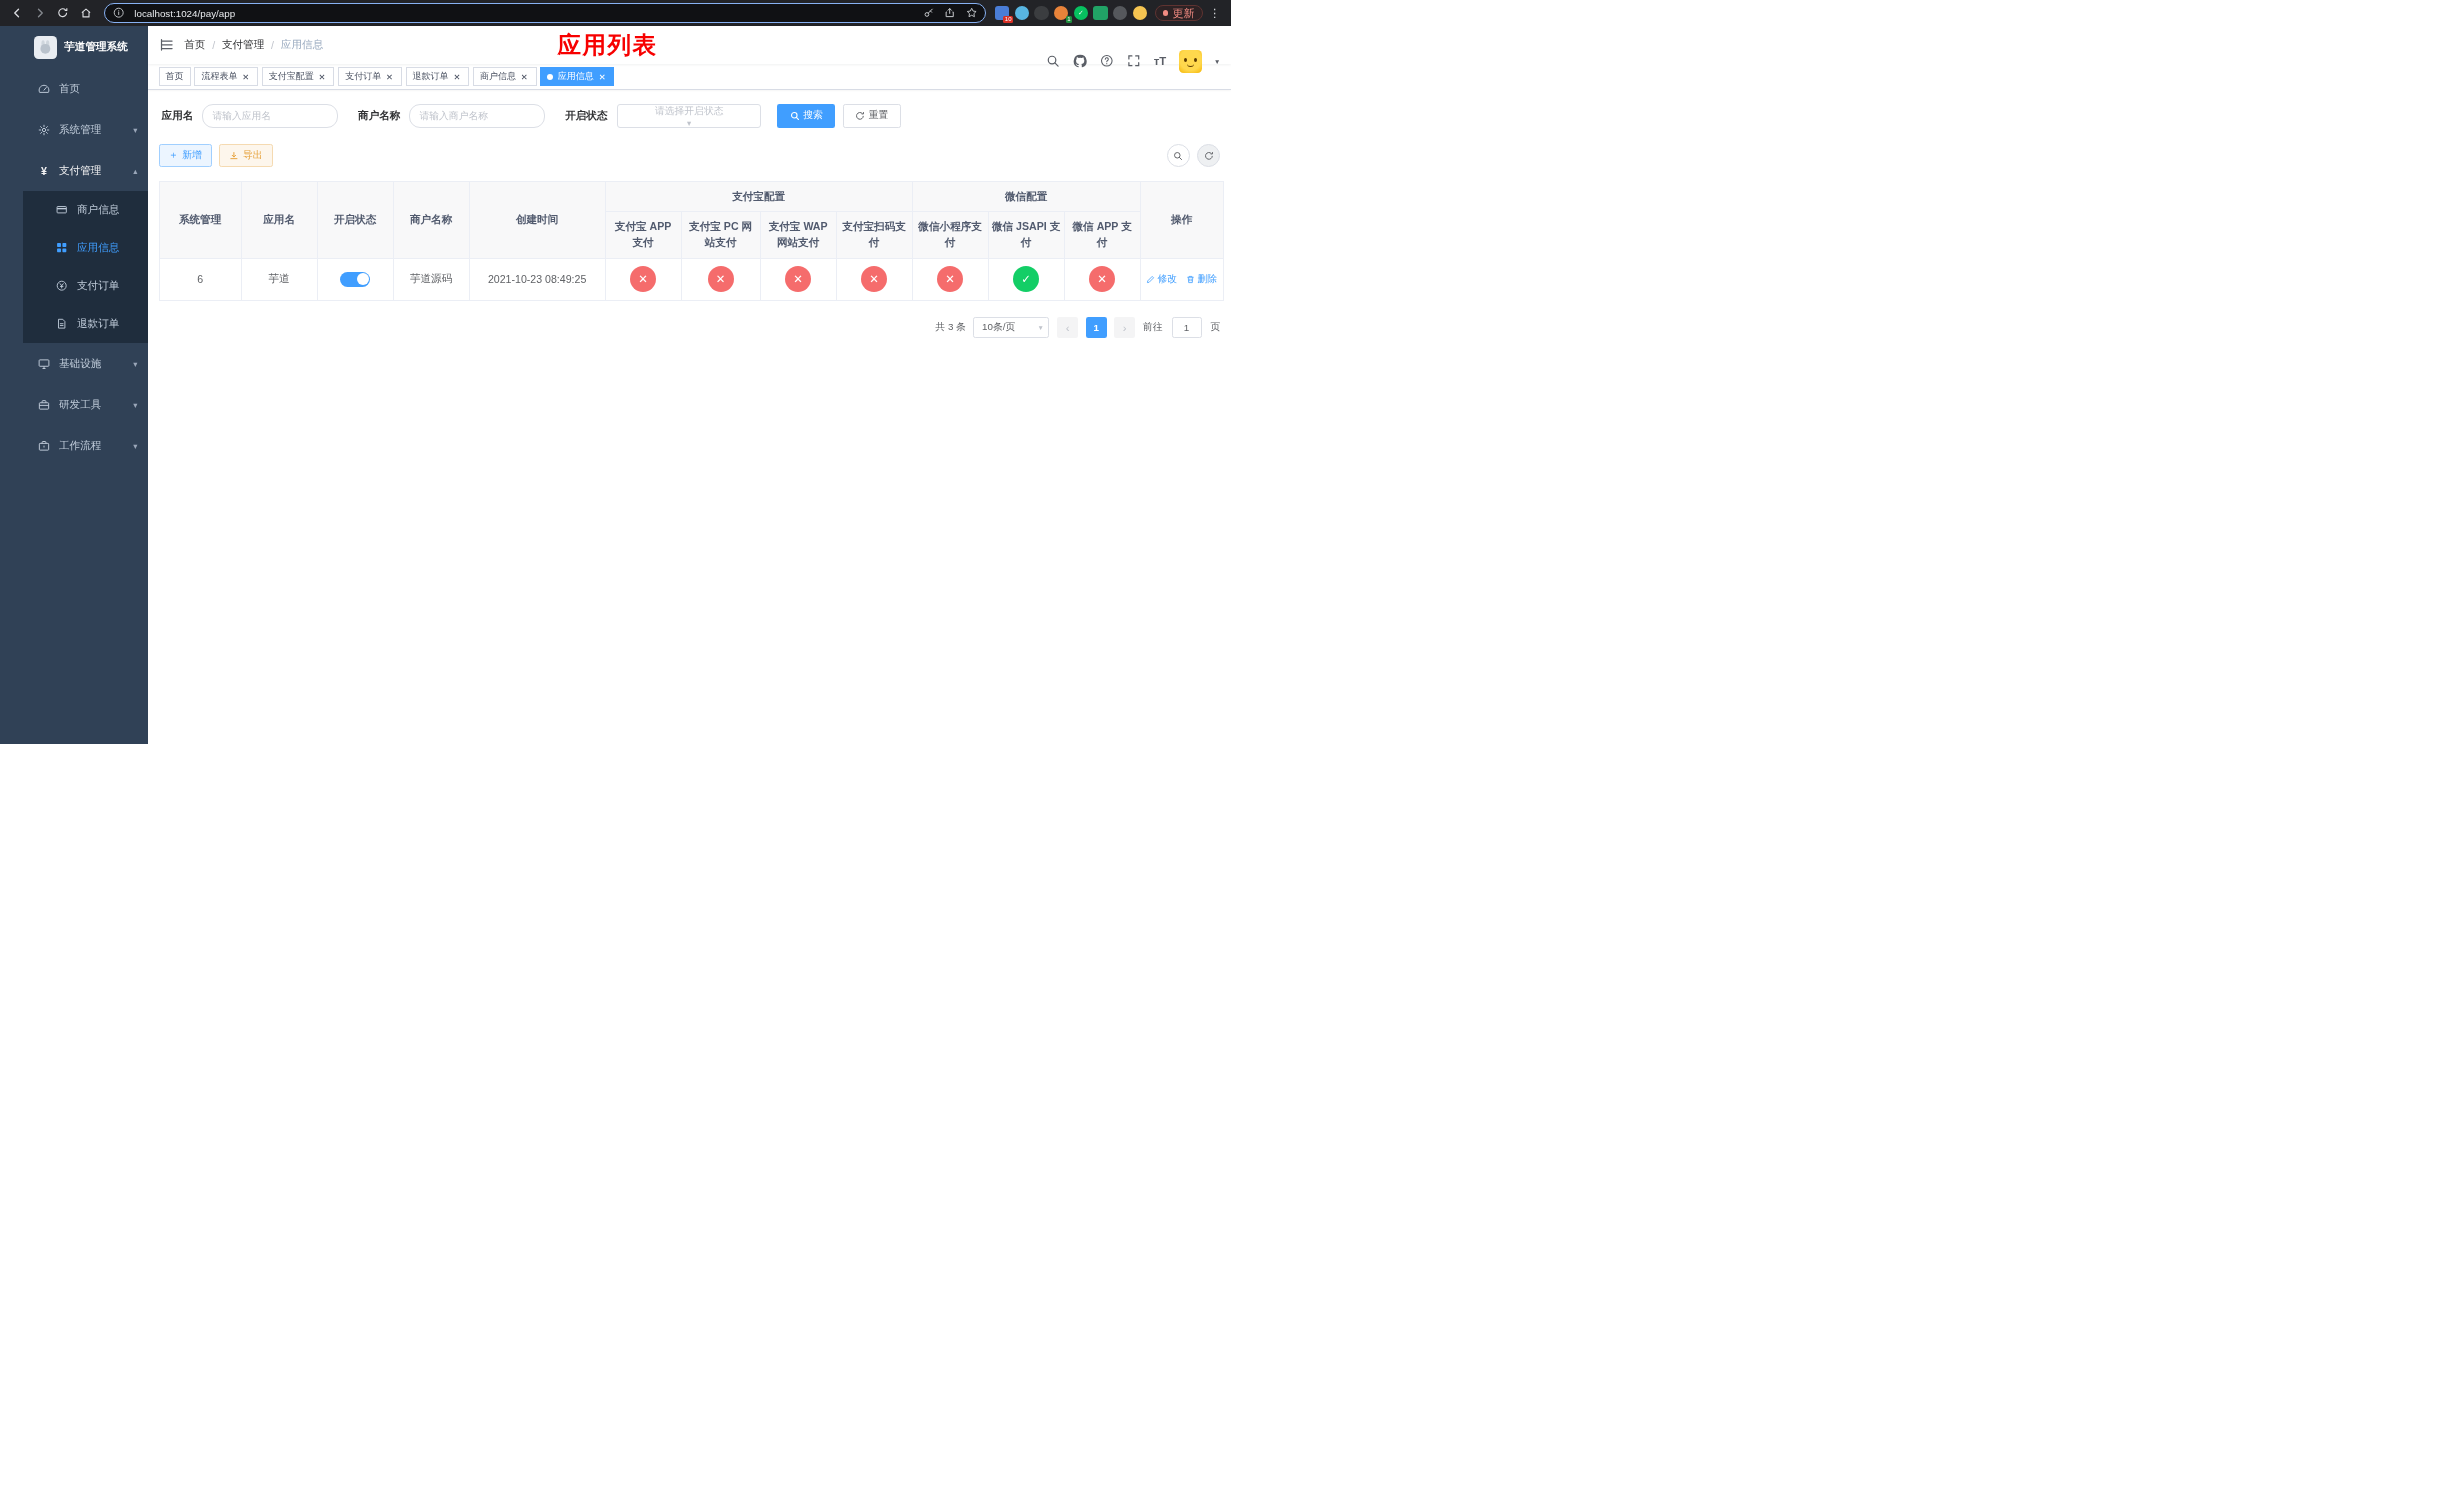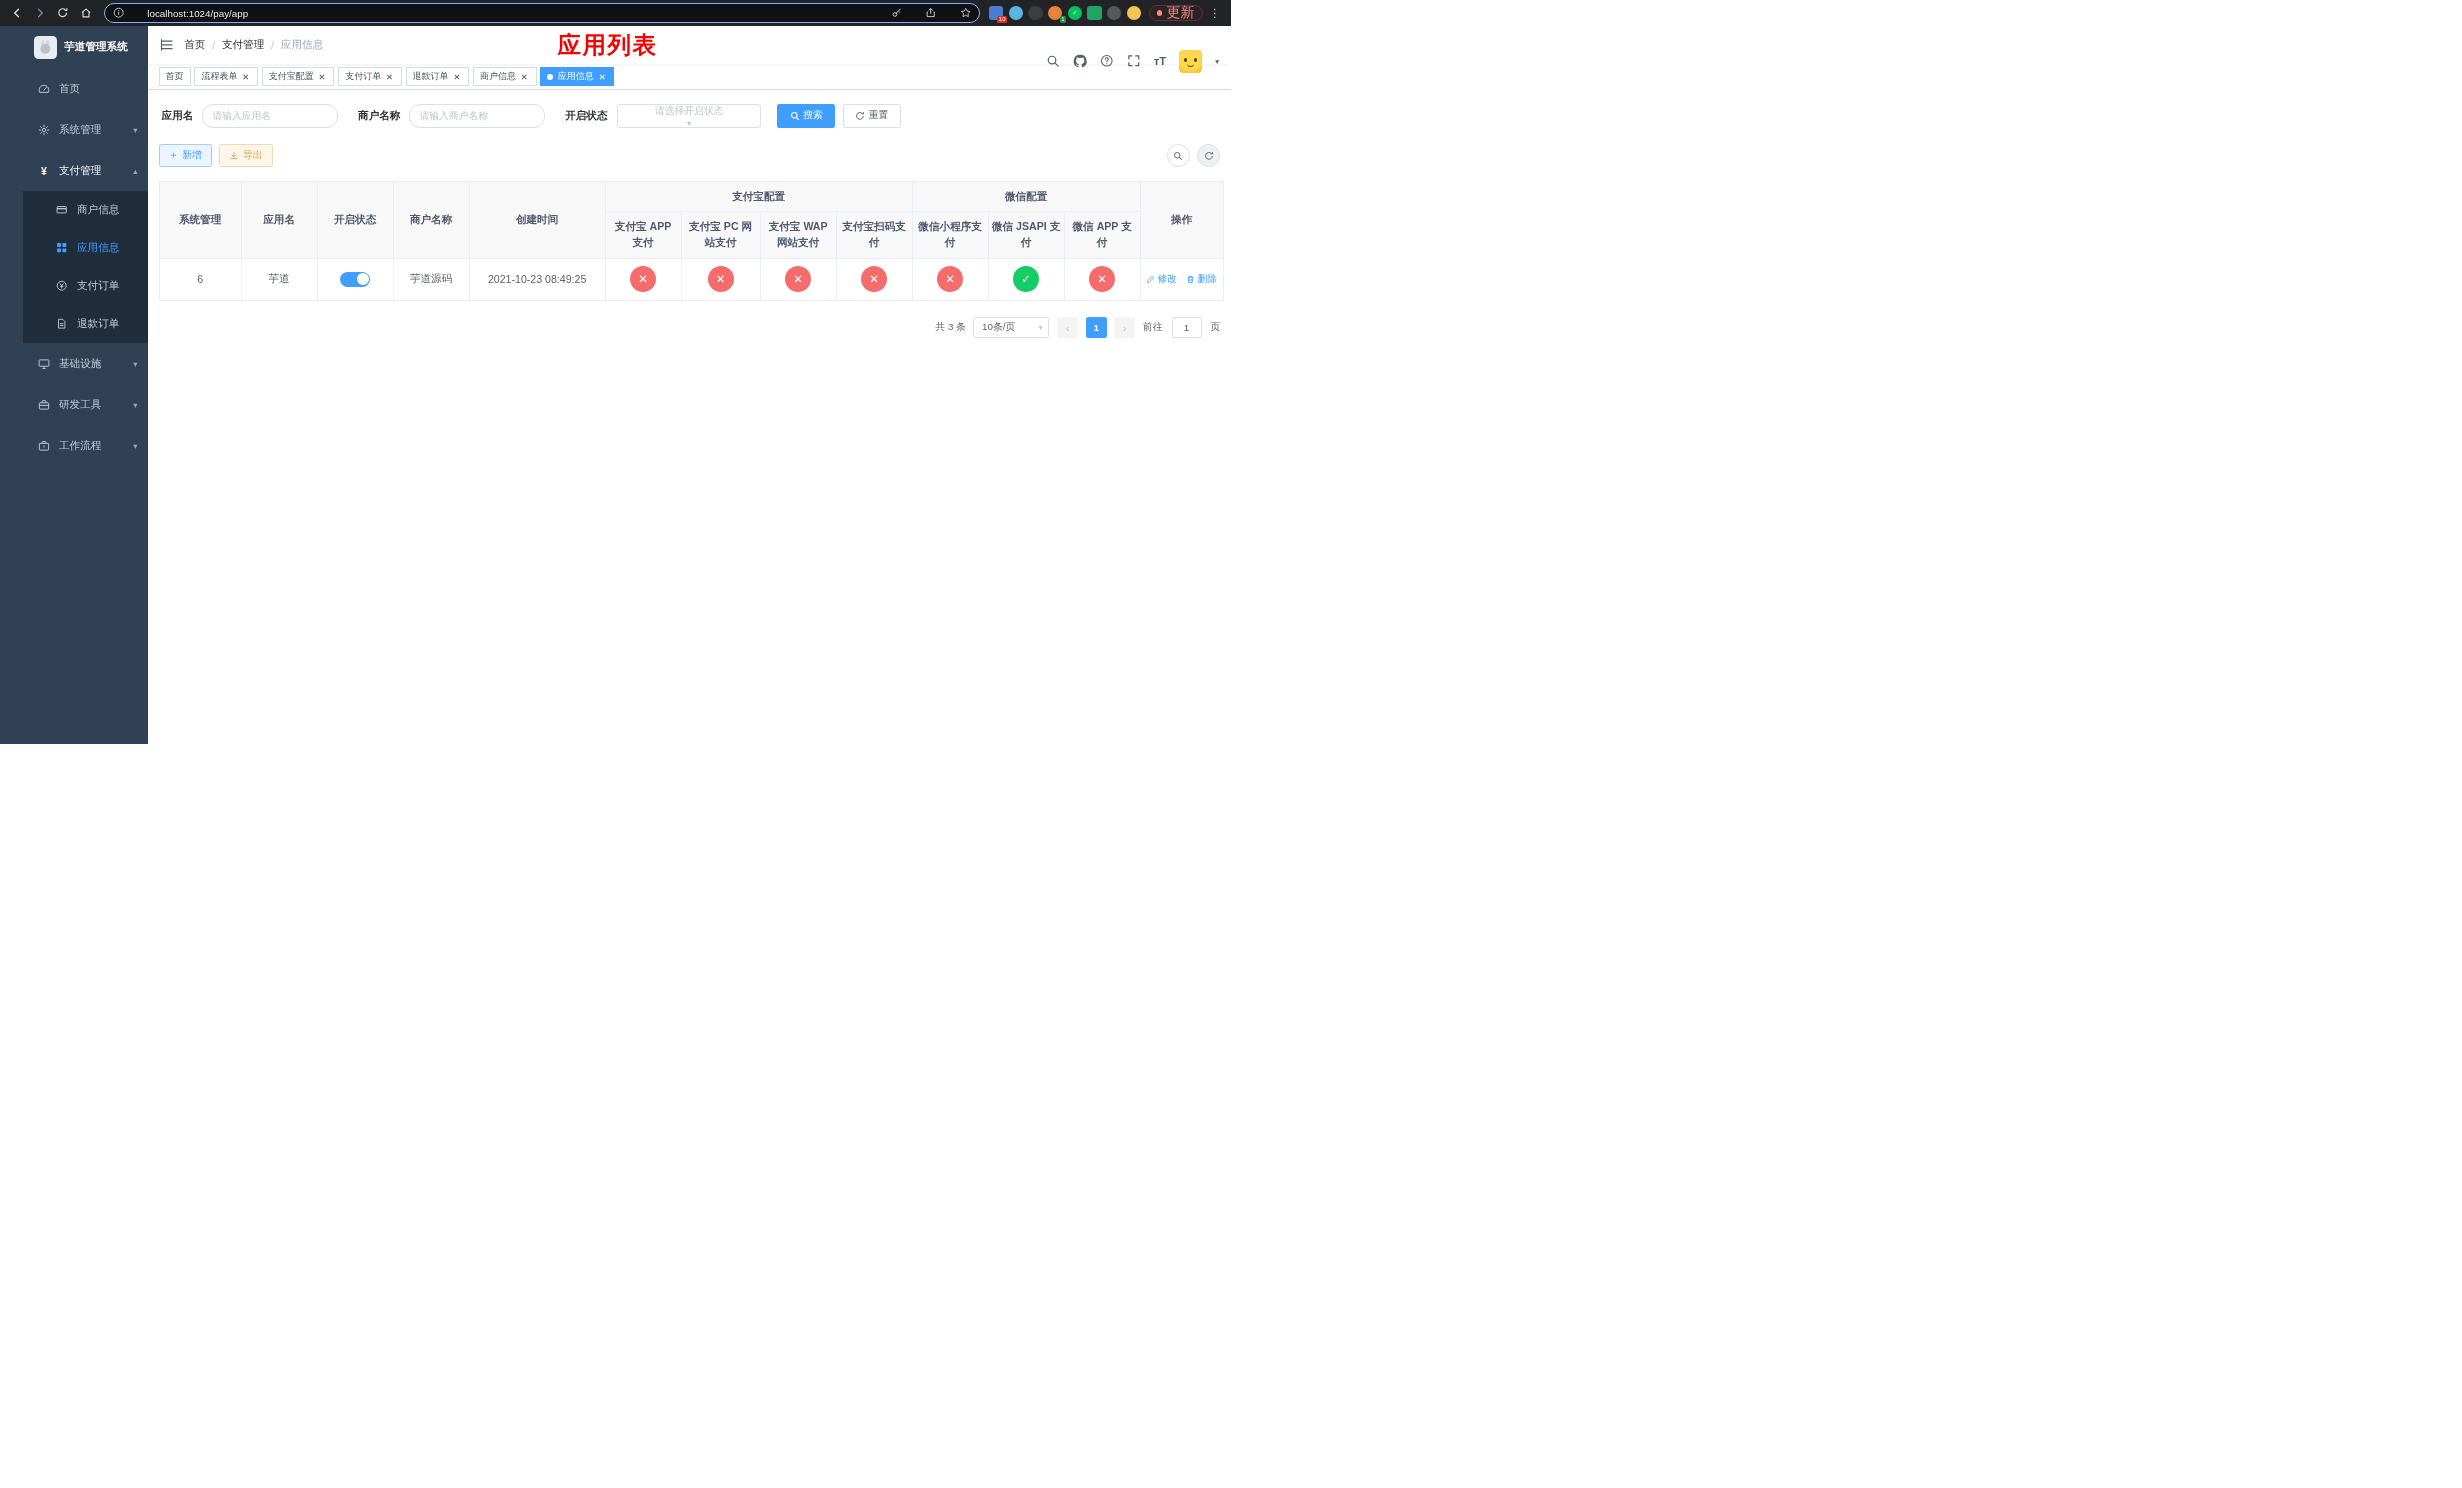--- a/index.html
+++ b/index.html
@@ -4,30 +4,30 @@
 <style>
   * { margin:0; padding:0; box-sizing:border-box; }
   html,body { width:1231px; height:744px; overflow:hidden; }
   body { font-family:"Liberation Sans","DejaVu Sans",sans-serif; background:#fff; }
   .screen { width:1231px; height:744px; display:flex; flex-direction:column; }
 
   
   .browser { height:26px; background:#222327; display:flex; align-items:center; padding:0 7.6px; gap:3px; flex-shrink:0; }
   .bnav { width:19.7px; height:19.7px; border-radius:50%; display:flex; align-items:center; justify-content:center; color:#dadce0; cursor:pointer; }
   .bnav.dim { color:#85898f; }
-  .addr { flex:1; height:19.7px; background:#101114; border:1.5px solid #87b1f3; border-radius:10.6px; display:flex; align-items:center; gap:23px; padding:0 7.6px; margin:0 6px; color:#e8eaed; font-size:9.8px; min-width:0; }
+  .addr { flex:1; height:19.7px; background:#101114; border:1.5px solid #87b1f3; border-radius:10.6px; display:flex; align-items:center; gap:10px; padding:0 7.6px; margin:0 6px; color:#e8eaed; font-size:9.8px; min-width:0; }
   .addr .url { white-space:nowrap; }
   .addr .spacer { flex:1; }
   .addr svg, .bnav svg { display:block; }
   .exts { display:flex; align-items:center; gap:5.3px; margin-right:4.5px; }
   .ext { width:14.4px; height:14.4px; border-radius:50%; position:relative; cursor:pointer; display:flex; align-items:center; justify-content:center; color:#fff; font-size:6.8px; }
   .ext.square { border-radius:3px; }
   .ext .bdg { position:absolute; bottom:-3px; right:-3.8px; background:#d93025; color:#fff; font-size:6px; line-height:7.6px; padding:0 1.5px; border-radius:1.5px; }
   .ext .bdg.green { background:#1e8e3e; }
-  .update-chip { height:16.7px; border:0.8px solid #5f3331; border-radius:9px; background:#2d2224; color:#f28b82; font-size:14px; display:flex; align-items:center; gap:4px; padding:0 7.6px; cursor:pointer; white-space:nowrap; }
+  .update-chip { height:16.7px; border:0.8px solid #5f3331; border-radius:9px; background:#2d2224; color:#f28b82; font-size:11px; display:flex; align-items:center; gap:4px; padding:0 7.6px; cursor:pointer; white-space:nowrap; }
   .update-chip .rd { width:5.3px; height:5.3px; border-radius:50%; background:#f28b82; }
   .kebab { color:#dadce0; font-size:11.4px; padding:0 3px; cursor:pointer; }
 
   
   .app { flex:1; display:flex; min-height:0; }
 
   
   .sidebar { width:148px; background:#304156; color:#bfcbd9; font-size:10.6px; flex-shrink:0; display:flex; flex-direction:column;padding-left:23px; }
   .logo { height:42px; display:flex; align-items:center; gap:7.6px; padding-left:10.6px; }
   .logo-img { width:23px; height:23px; border-radius:4.5px; background:#e9edf2; display:flex; align-items:center; justify-content:center; flex-shrink:0; }

